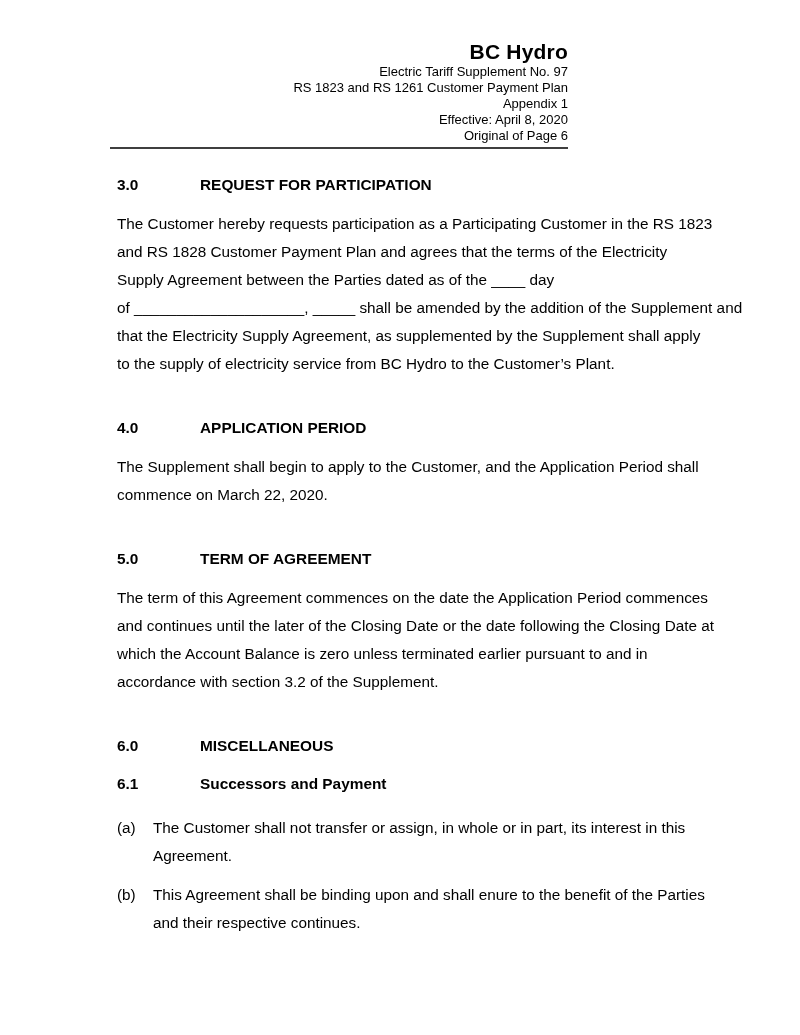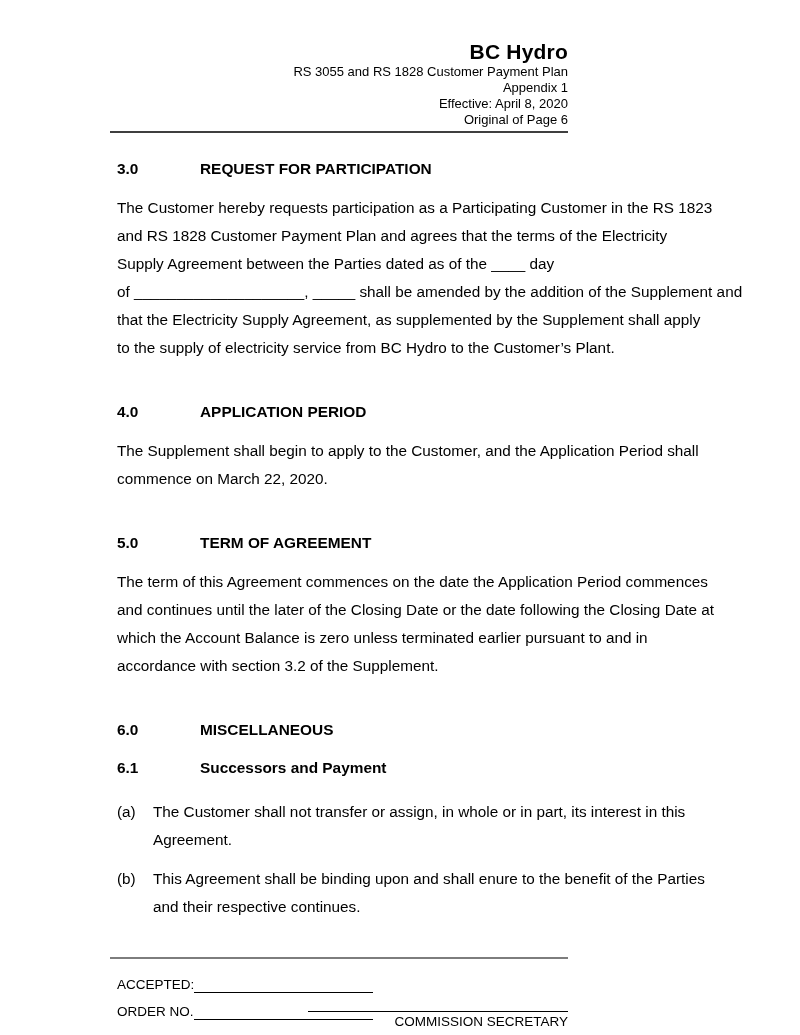--- a/index.html
+++ b/index.html
@@ -72,21 +72,22 @@
     padding-top: 2px;
   }
 </style>
 </head>
 <body>
 
 <div class="page">
 
   <div class="doc-header">
     <div class="brand">BC Hydro</div>
-    <div class="header-line">RS 3055 and RS 1828 Customer Payment Plan</div>
+    <div class="header-line">Electric Tariff Supplement No. 97</div>
+    <div class="header-line">RS 1823 and RS 1261 Customer Payment Plan</div>
     <div class="header-line">Appendix 1</div>
     <div class="header-line">Effective: April 8, 2020</div>
     <div class="header-line">Original of Page 6</div>
   </div>
   <hr class="header-rule">
 
   <div class="sec-head mt-first">
     <span class="sec-num">3.0</span>
     <span class="sec-title">REQUEST FOR PARTICIPATION</span>
   </div>
@@ -128,32 +129,14 @@
     <span class="li-text">The Customer shall not transfer or assign, in whole or in part, its interest in this
 Agreement.</span>
   </div>
 
   <div class="list-item li-b">
     <span class="li-marker">(b)</span>
     <span class="li-text">This Agreement shall be binding upon and shall enure to the benefit of the Parties
 and their respective continues.</span>
   </div>
 
-  <div class="doc-footer">
-    <hr class="footer-rule">
-
-    <div class="sig-row row-accepted">
-      <span class="sig-label-text">ACCEPTED:</span>
-      <span class="fill-line"></span>
-    </div>
-
-    <div class="sig-row row-order">
-      <span class="sig-label-text">ORDER NO.</span>
-      <span class="fill-line"></span>
-    </div>
-
-    <div class="sig-right">
-      <div class="sig-line"></div>
-      <div class="sig-label">COMMISSION SECRETARY</div>
-    </div>
-  </div>
 
 </div>
 
 </body></html>

